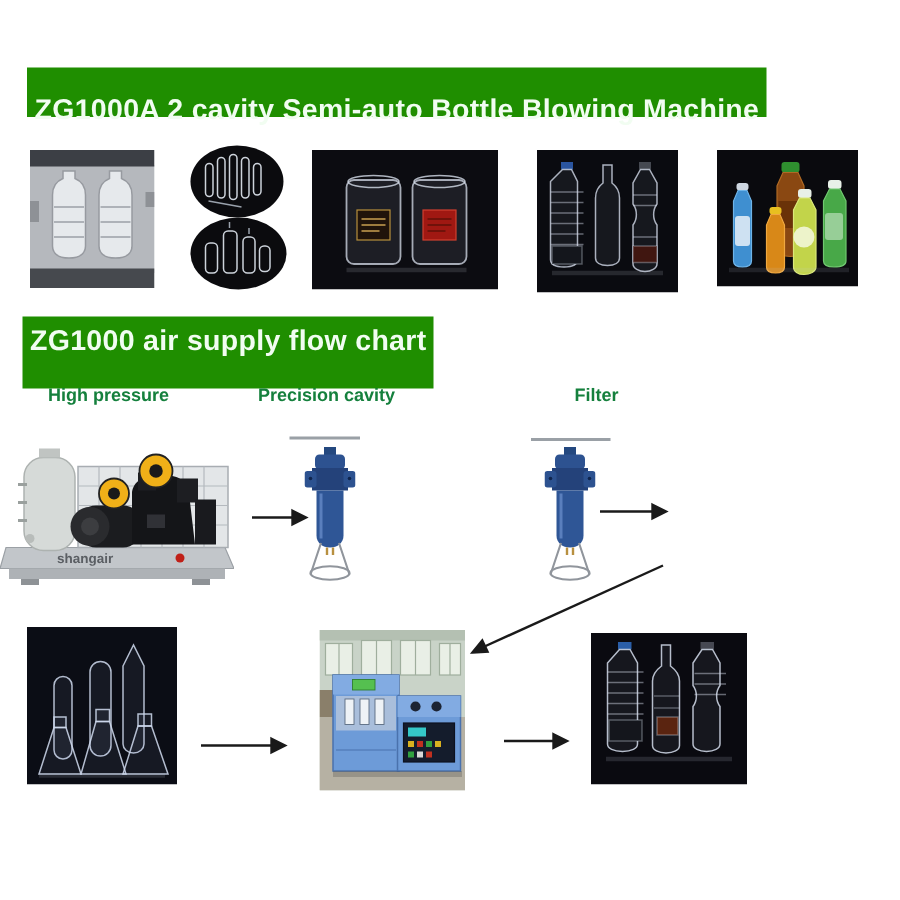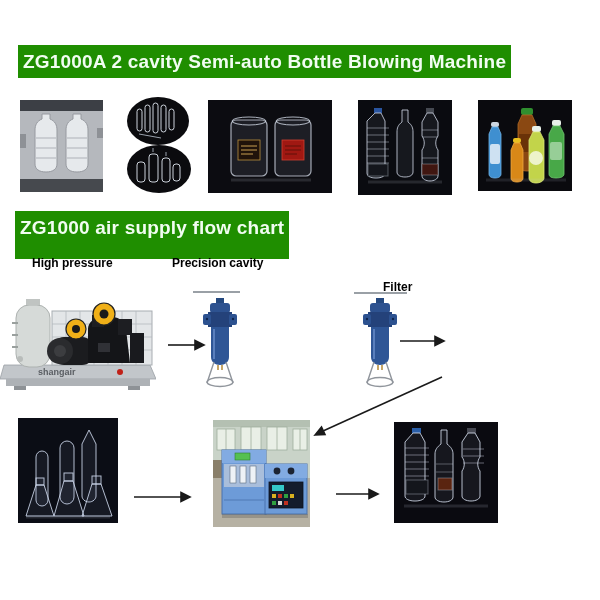--- a/index.html
+++ b/index.html
@@ -8,25 +8,25 @@
   .page {
     position: relative; width: 600px; height: 600px;
     background: #ffffff; overflow: hidden;
   }
   .abs { position: absolute; }
   .banner {
     background: #1f8e00; color: #f1fdf1; font-weight: bold;
     white-space: nowrap; display: inline-block;
   }
   .banner.main { left: 18px; top: 45px; height: 33px; line-height: 33px;
-    font-size: 19px; padding: 0 5px; letter-spacing: 0.2px; }
+    font-size: 19px; padding: 12px 5px; letter-spacing: 0.2px; }
   .banner.flow { left: 15px; top: 211px; height: 48px; line-height: 33px;
     font-size: 19px; padding: 0 5px; letter-spacing: 0.2px; }
   .flow-label {
-    position: absolute; font-size: 12px; font-weight: bold; color: #000000;
+    position: absolute; font-size: 12px; font-weight: bold; color: #15803d;
     white-space: nowrap;
   }
   .photo { position: absolute; display: block; }
   .grayline { position: absolute; height: 2px; background: #9aa0a6; }
   svg { display: block; }
   .brandwrap { transform: scaleX(-1); transform-origin: center; }
 </style>
 </head>
 <body>
 
@@ -151,21 +151,21 @@
         <rect x="74" y="20" width="9" height="6" rx="2" fill="#e8f0e8"></rect>
         <path d="M75,26 h7 l4,8 v40 c0,3 -4,4 -8,4 s-7,-1 -7,-4 v-40 z" fill="#48a848" stroke="#70c870" stroke-width="0.8"></path>
         <rect x="72" y="42" width="12" height="18" rx="2" fill="#d8ecd8" opacity="0.55"></rect>
       </g>
       <path d="M8,80 h80" stroke="rgba(200,205,220,0.12)" stroke-width="3"></path>
     </svg>
   </div>
 
   <div class="flow-label" style="left:32px; top:256px;">High pressure</div>
   <div class="flow-label" style="left:172px; top:256px;">Precision cavity</div>
-  <div class="flow-label" style="left:383px; top:256px;margin-top:24px;">Filter</div>
+  <div class="flow-label" style="left:383px; top:256px;">Filter</div>
 
   <div class="grayline" style="left:193px; top:291px; width:47px;"></div>
   <div class="grayline" style="left:354px; top:292px; width:53px;"></div>
 
   <div class="photo" style="left:0; top:293px;">
     <svg width="156" height="102" viewBox="0 0 156 102">
       <rect width="156" height="102" fill="#ffffff"></rect>
 
       <polygon points="4,72 150,72 156,86 0,86" fill="#c2c6ca" stroke="#9ba0a5" stroke-width="0.8"></polygon>
       <rect x="6" y="86" width="144" height="7" fill="#aeb2b6"></rect>

